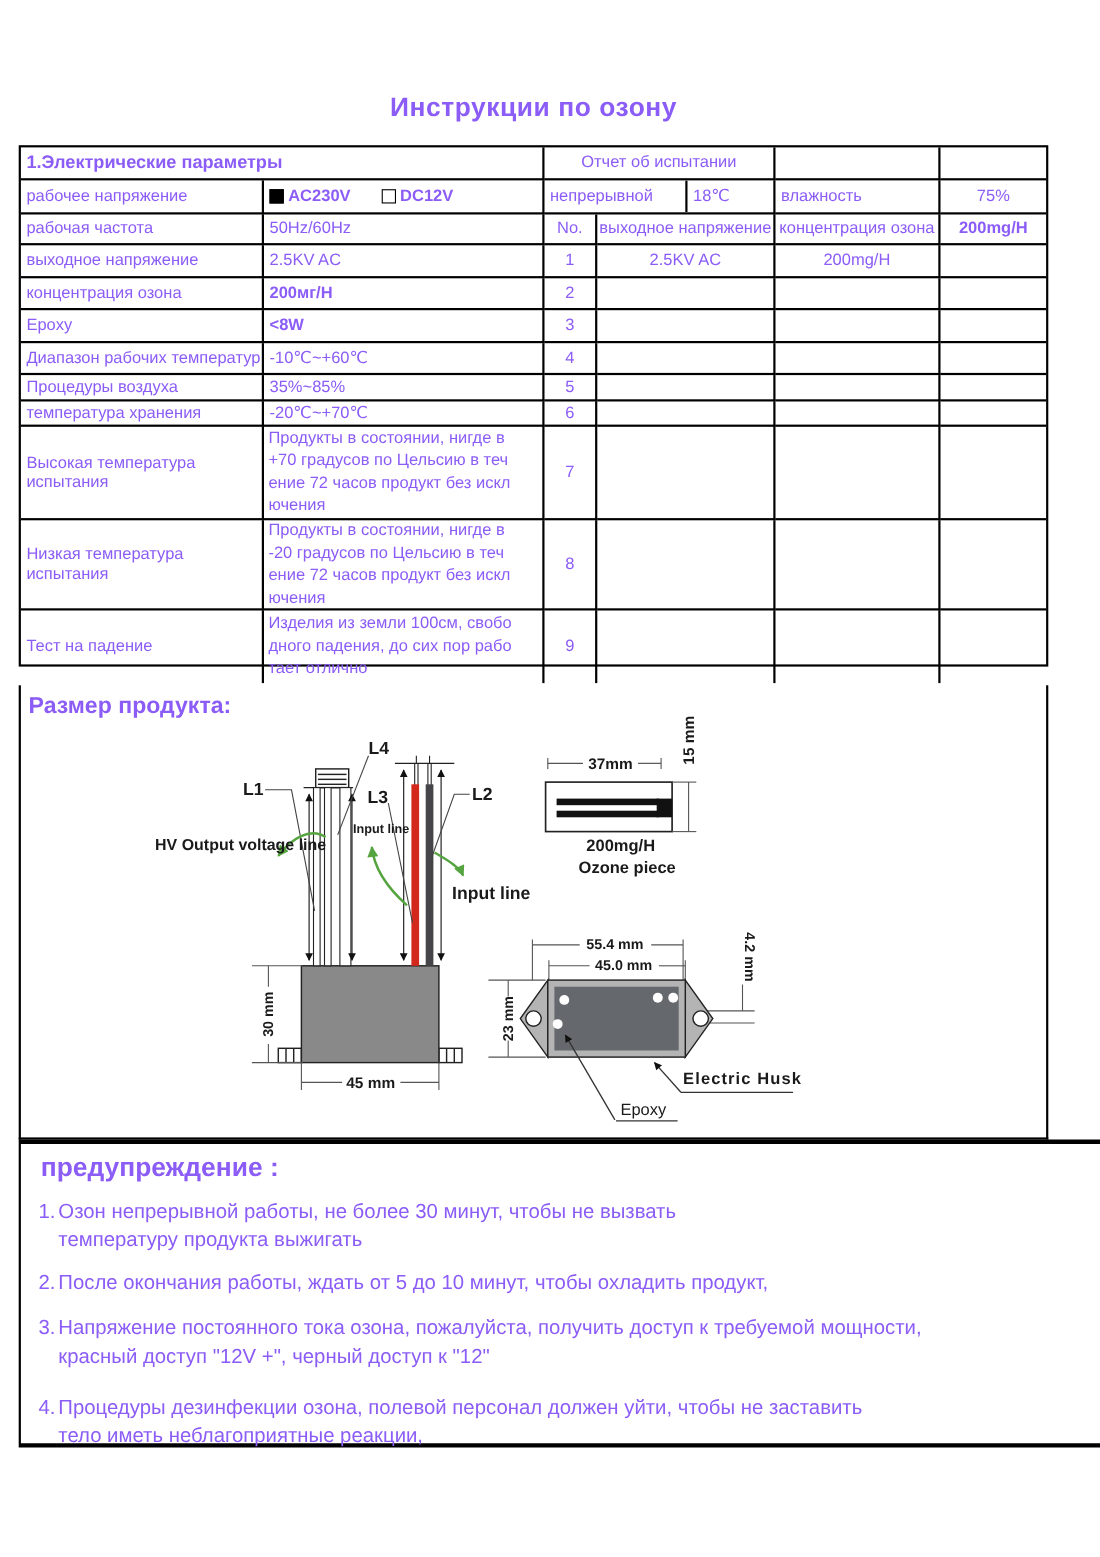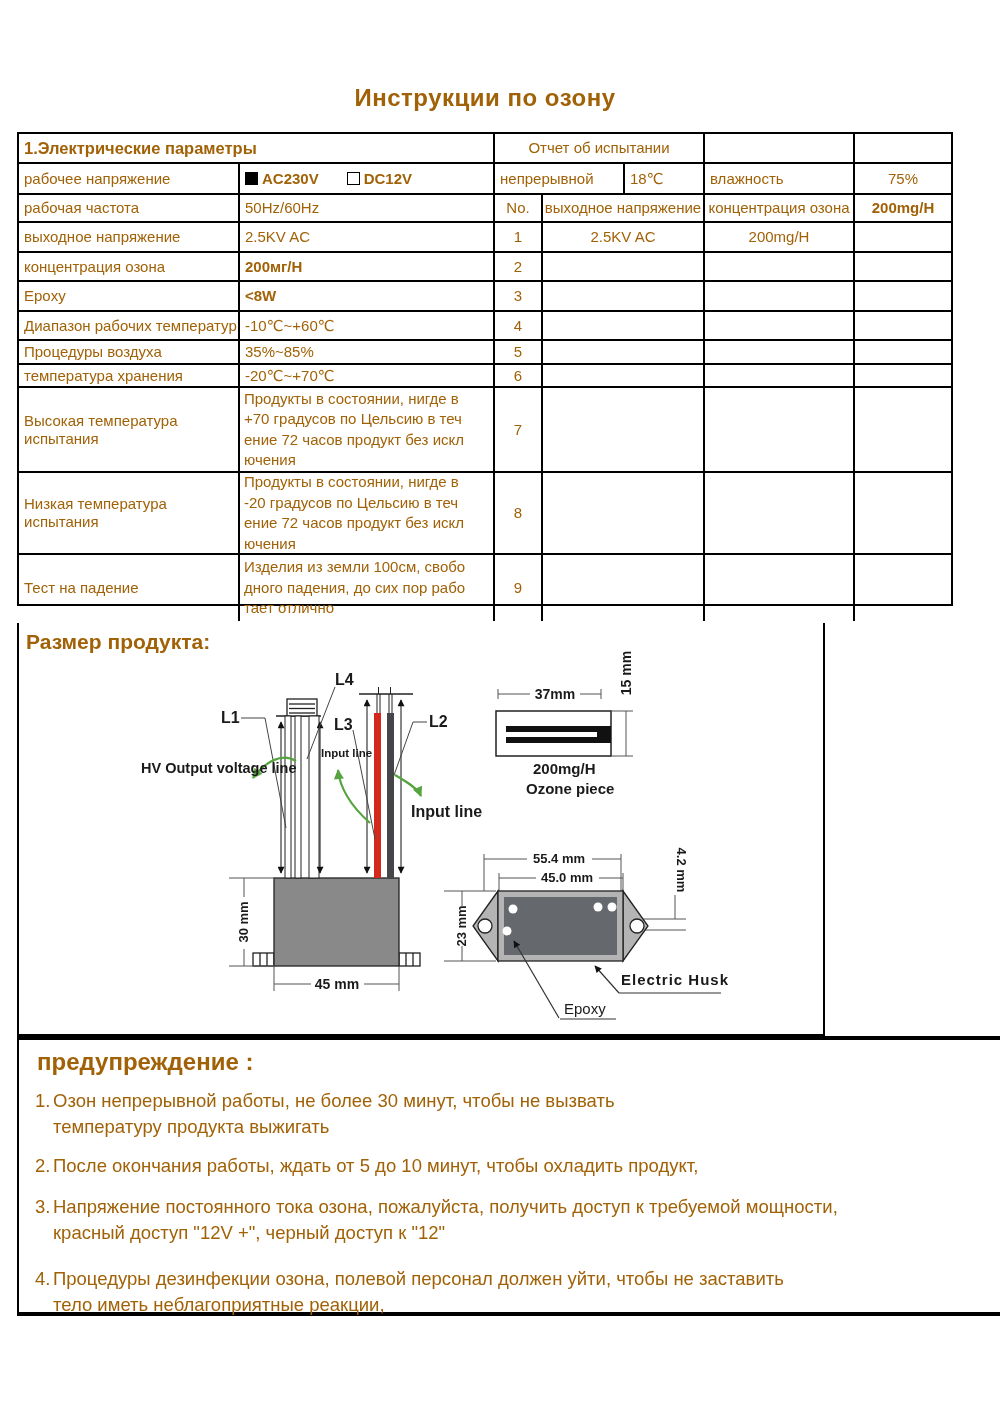--- a/index.html
+++ b/index.html
@@ -1,17 +1,17 @@
 <!DOCTYPE html>
 <html><head>
 <meta charset="utf-8">
 <style>
   html,body{margin:0;padding:0;background:#fff;}
   .sheet{position:relative;width:1000px;height:1415px;background:#fff;overflow:hidden;
-         font-family:"Liberation Sans","DejaVu Sans",sans-serif;color:#a16207;}
+         font-family:"Liberation Sans","DejaVu Sans",sans-serif;color:#8b5cf6;}
   .title{position:absolute;left:0;top:84px;width:970px;text-align:center;
          font-size:24px;font-weight:bold;letter-spacing:.5px;}
   
   .tbl{position:absolute;left:17px;top:132px;width:936px;height:474px;border:2px solid #000;
        box-sizing:border-box;display:grid;
        grid-template-columns:221px 255px 48px 162px 150px 96px;
        grid-template-rows:30px 31px 28px 30px 29px 30px 29px 24px 23px 85px 82px 66px;
        font-size:15px;}
   .c{border-right:2px solid #000;border-bottom:2px solid #000;display:flex;align-items:center;
      overflow:hidden;padding:0 5px;box-sizing:border-box;line-height:18px;}
@@ -24,21 +24,21 @@
   .lh20{line-height:20.5px;padding:0 4px}
   .comp{padding:0}
   .sub{display:flex;align-items:center;height:100%;padding:0 5px;box-sizing:border-box}
   .s1{width:130px;border-right:2px solid #000}
   .s2{flex:1}
   .cbx{display:inline-block;width:13px;height:13px;border:1.5px solid #000;margin:0 4px 0 0;
        vertical-align:-2px;box-sizing:border-box}
   .cbx.f{background:#000}
   .cbgap{margin-left:28px}
   
-  .psec{position:absolute;left:17px;top:623px;width:808px;height:413px;border:2px solid #000;
+  .psec{position:absolute;left:17px;top:623px;width:936px;height:413px;border:2px solid #000;
         border-top:none;box-sizing:border-box;}
   .ph{position:absolute;left:7px;top:7px;font-size:21px;font-weight:bold;}
   .psvg{position:absolute;left:0;top:0;}
   .tx text{font-family:"Liberation Sans","DejaVu Sans",sans-serif;font-weight:bold;fill:#1a1a1a;stroke:none;}
   .tx .rg{font-weight:normal}
   
   .wsec{position:absolute;left:17px;top:1036px;width:992px;height:280px;box-sizing:border-box;
         border:2px solid #000;border-top:4px solid #000;border-bottom:4px solid #000;
         padding:6px 16px;}
   .wh{font-size:24px;font-weight:bold;margin:2px 0 12px 2px;}

